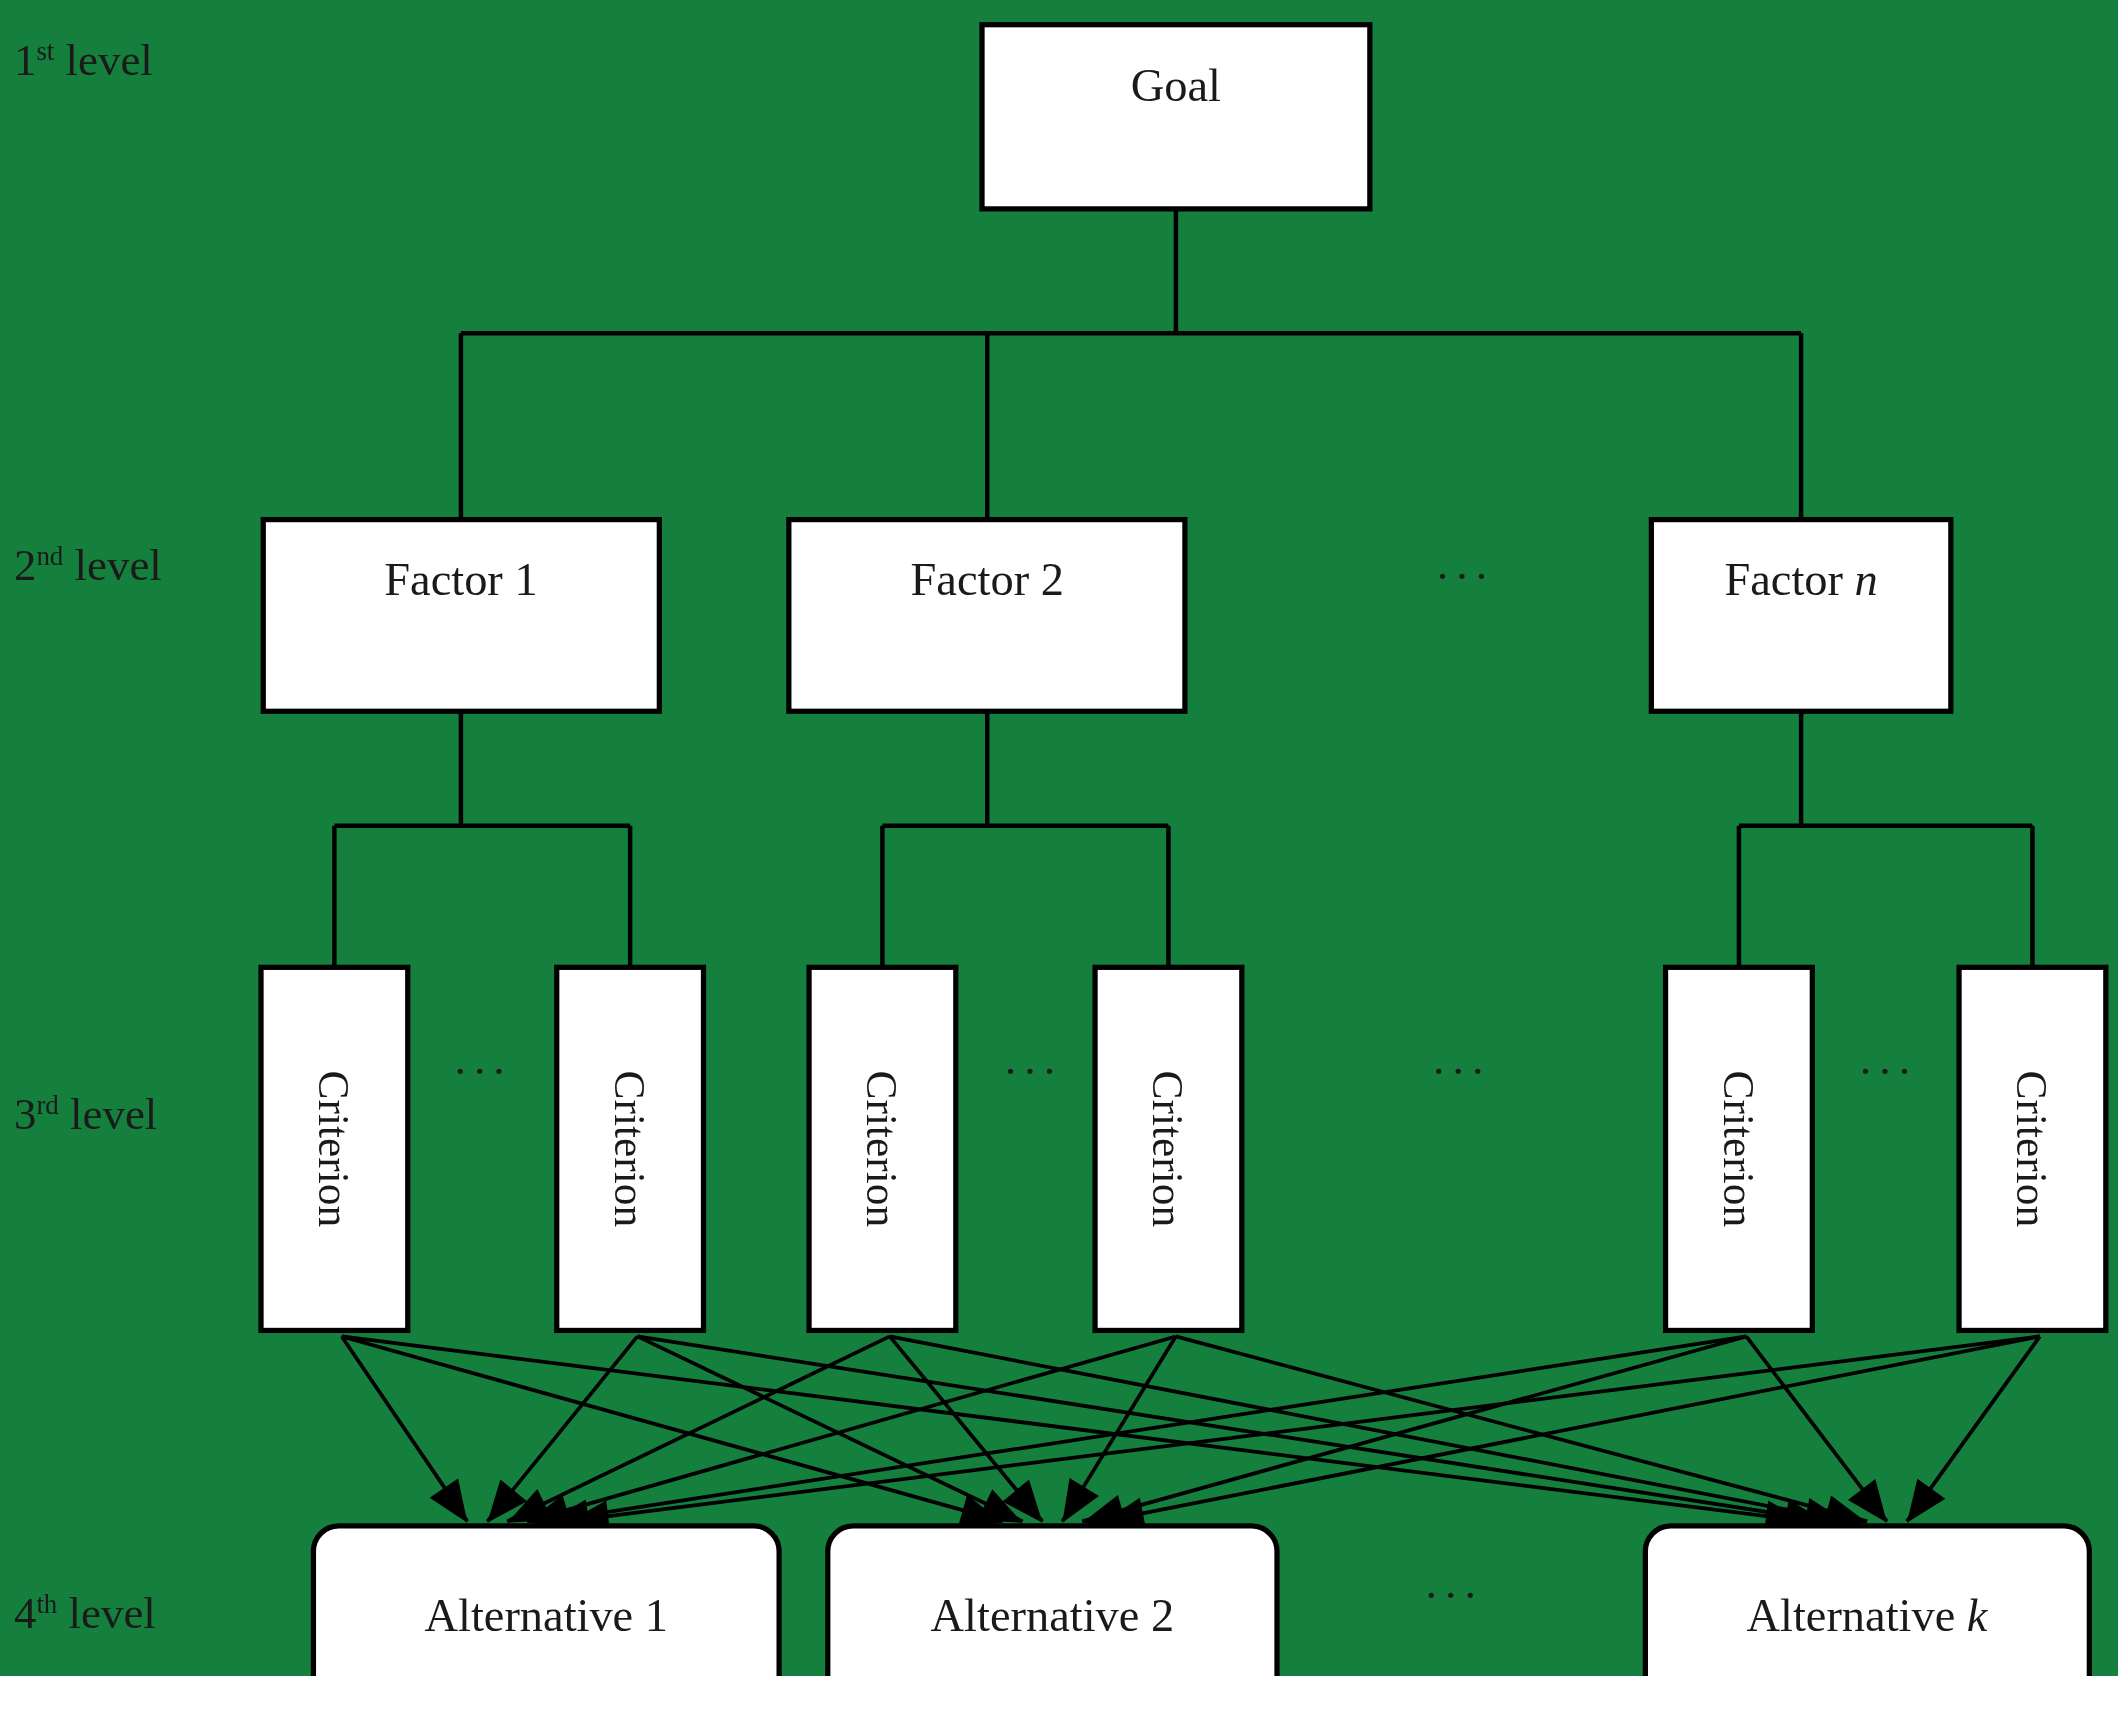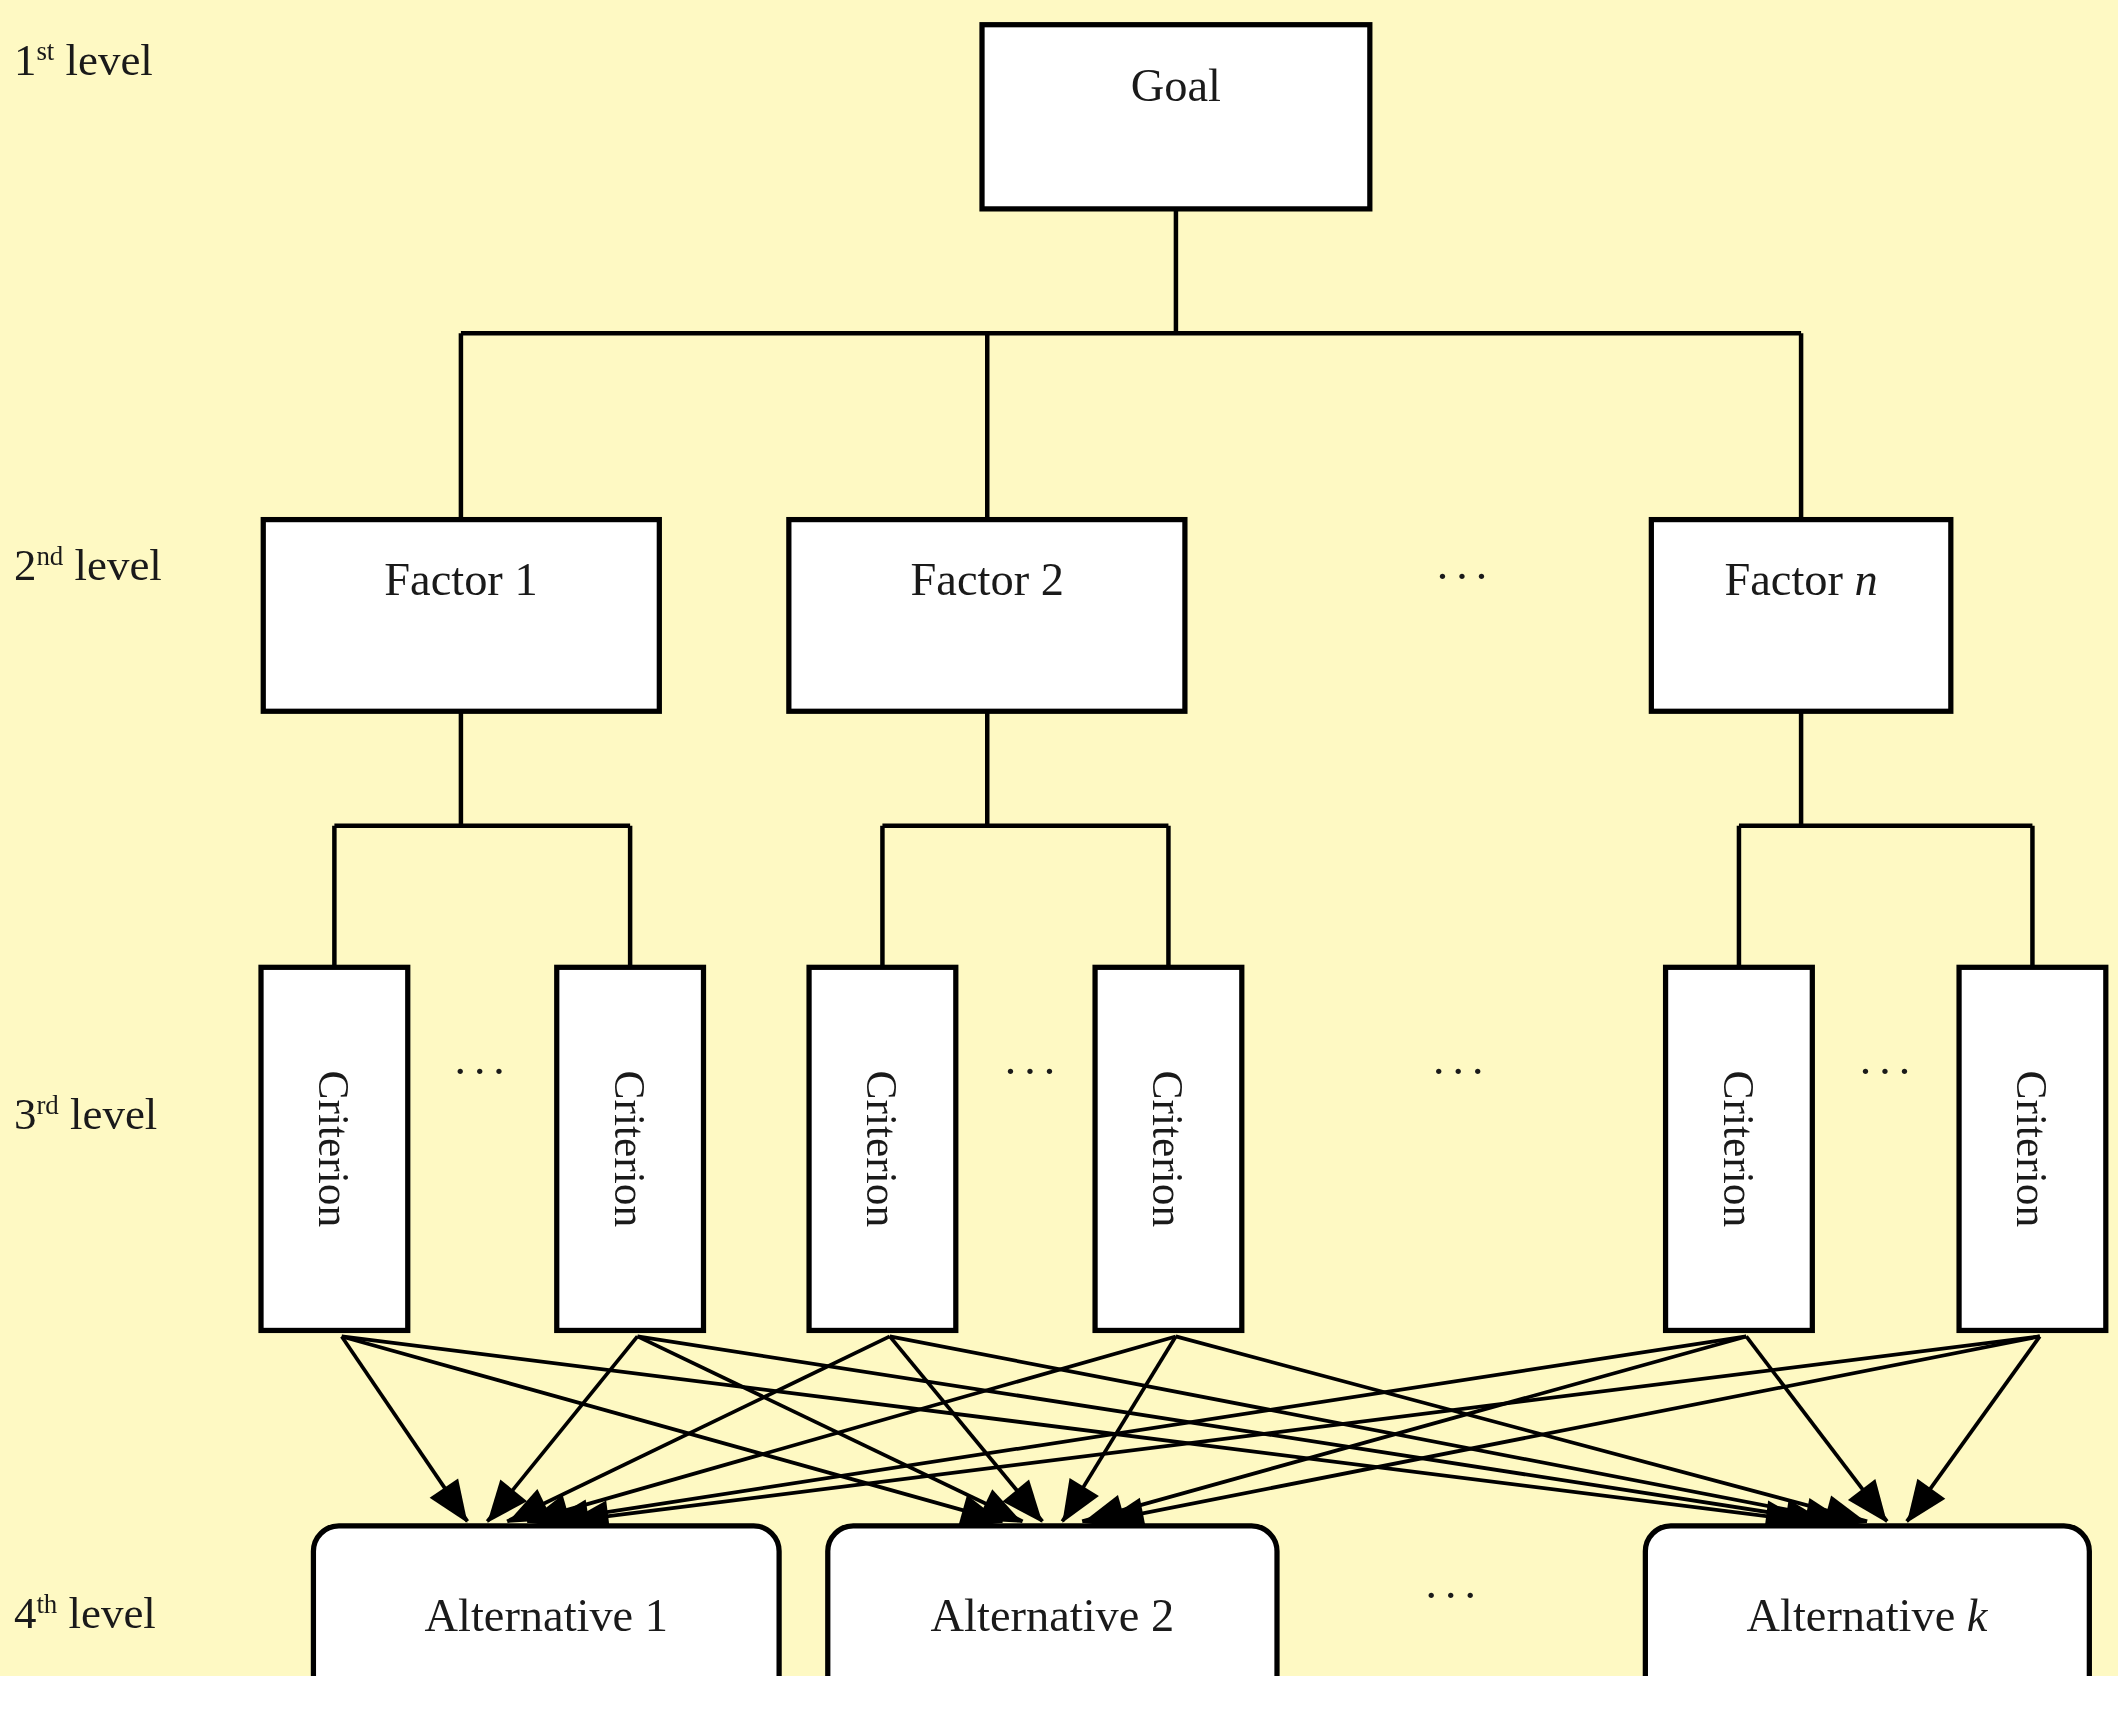--- a/index.html
+++ b/index.html
@@ -7,21 +7,21 @@
     padding: 0;
     background: #ffffff;
   }
   body {
     font-family: "Liberation Serif", "DejaVu Serif", serif;
   }
   #stage {
     position: relative;
     width: 2119px;
     height: 1676px;
-    background: #fef9c3;
+    background: #15803d;
     overflow: hidden;
   }
   #diagram {
     position: absolute;
     left: 0;
     top: 0;
     width: 2119px;
     height: 1728px;
   }
   .node-rect {

